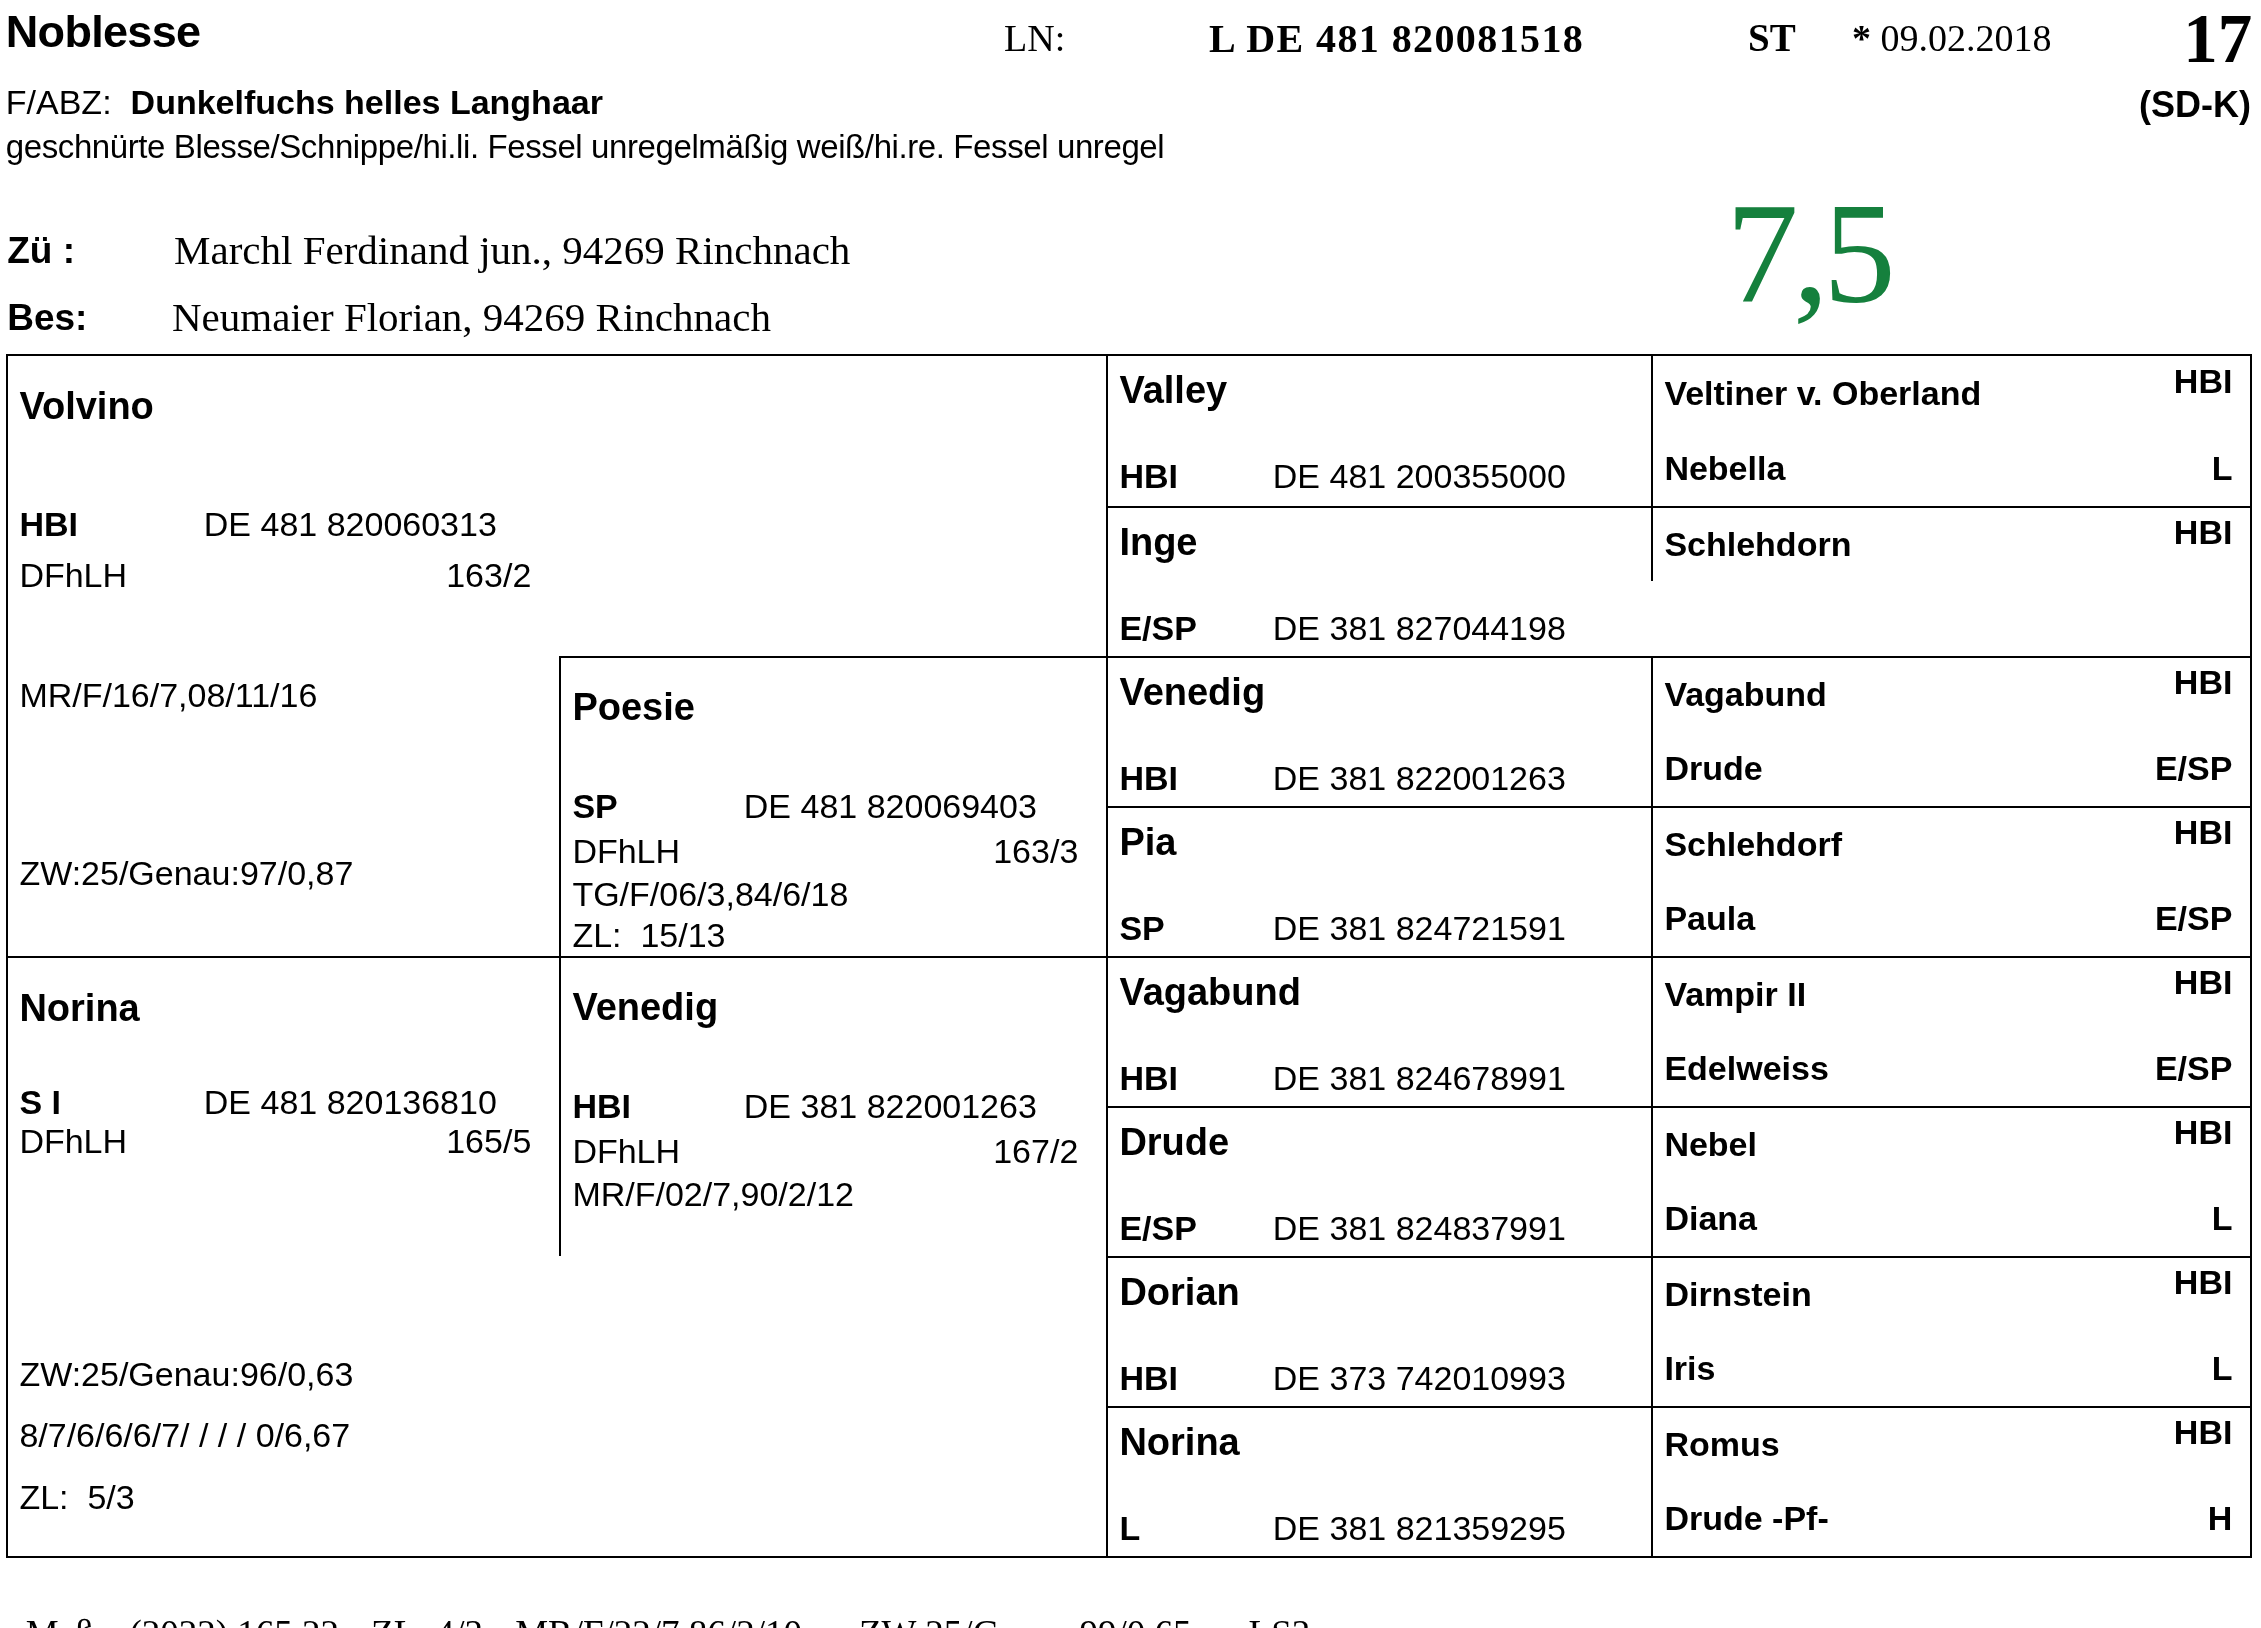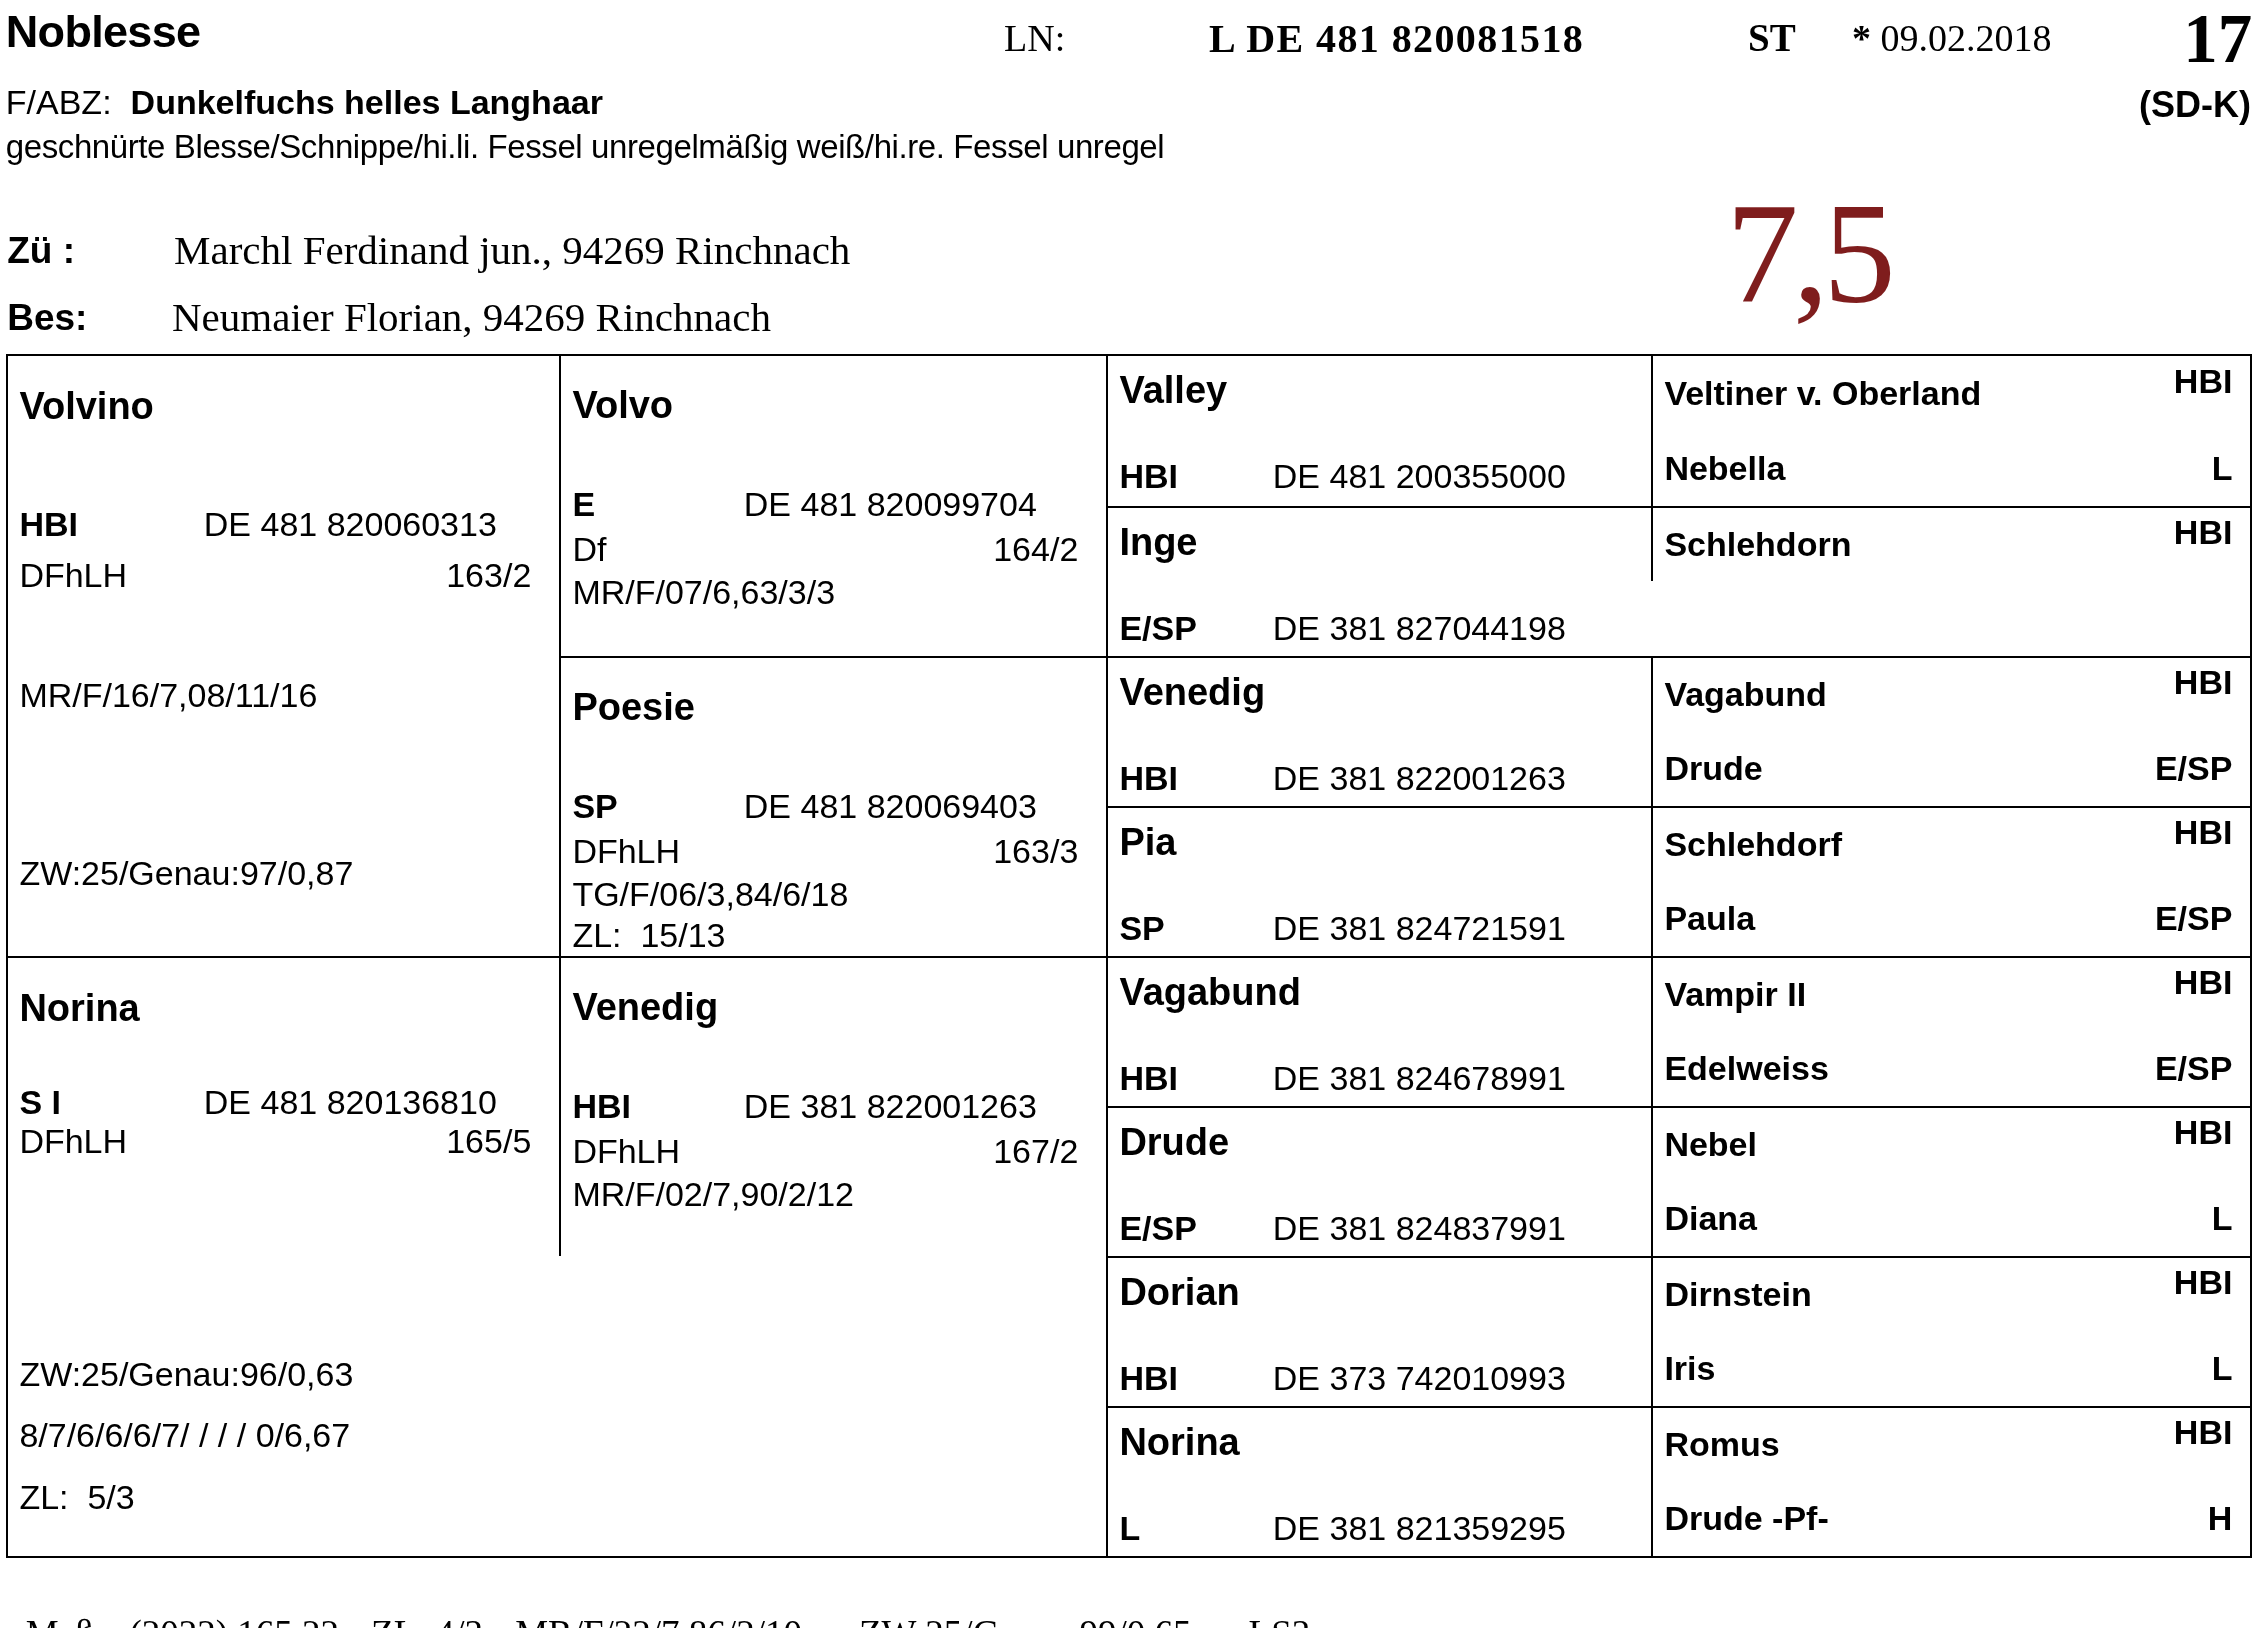--- a/index.html
+++ b/index.html
@@ -21,21 +21,21 @@
   .page-number{right:8.7px;top:0px;font-size:69px;font-weight:bold;}
   .fabz-row{left:5.8px;top:83px;font-size:34px;}
   .fabz-row .lbl{font-weight:normal;}
   .fabz-row .val{font-weight:bold;margin-left:19px;}
   .book-code{right:10px;top:84px;font-size:36px;font-weight:bold;}
   .markings{left:5.8px;top:128px;font-size:33px;letter-spacing:-0.4px;}
   .zu-label{left:7.2px;top:230px;font-size:37px;font-weight:bold;}
   .zu-value{left:174px;top:226px;font-size:41px;}
   .bes-label{left:7.2px;top:297px;font-size:37px;font-weight:bold;}
   .bes-value{left:172px;top:293px;font-size:41px;}
-  .score{left:1726px;top:181px;font-size:145px;line-height:1;letter-spacing:-5.8px;color:#7f1d1d;}
+  .score{left:1726px;top:181px;font-size:145px;line-height:1;letter-spacing:-5.8px;color:#15803d;}
 
   
   .grid{
     position:absolute;left:5.8px;top:354px;width:2246px;height:1204px;
     display:grid;box-sizing:border-box;
     grid-template-columns:551px 547px 545px 1fr;
     grid-template-rows:repeat(16,1fr);
     border:2.9px solid #000;background:#fff;
   }
   .cell{position:relative;box-sizing:border-box;border-left:2.9px solid #000;border-top:2.9px solid #000;}
@@ -111,28 +111,20 @@
     <div class="name">Norina</div>
     <div class="cls">S I</div>
     <div class="idno">DE 481 820136810</div>
     <div class="ln2">DFhLH</div>
     <div class="meas m1">165/5</div>
     <div class="ln3">ZW:25/Genau:96/0,63</div>
     <div class="ln4">8/7/6/6/6/7/ / / / 0/6,67</div>
     <div class="ln5">ZL:  5/3</div>
   </div>
 
-  <div class="cell notop g2" style="grid-column:2;grid-row:1/5">
-    <div class="name">Volvo</div>
-    <div class="cls">E</div>
-    <div class="idno">DE 481 820099704</div>
-    <div class="ln2">Df</div>
-    <div class="meas m1">164/2</div>
-    <div class="ln3">MR/F/07/6,63/3/3</div>
-  </div>
   <div class="cell g2" style="grid-column:2;grid-row:5/9">
     <div class="name">Poesie</div>
     <div class="cls">SP</div>
     <div class="idno">DE 481 820069403</div>
     <div class="ln2">DFhLH</div>
     <div class="meas m1">163/3</div>
     <div class="ln3">TG/F/06/3,84/6/18</div>
     <div class="ln4">ZL:  15/13</div>
   </div>
   <div class="cell g2" style="grid-column:2;grid-row:9/13">

